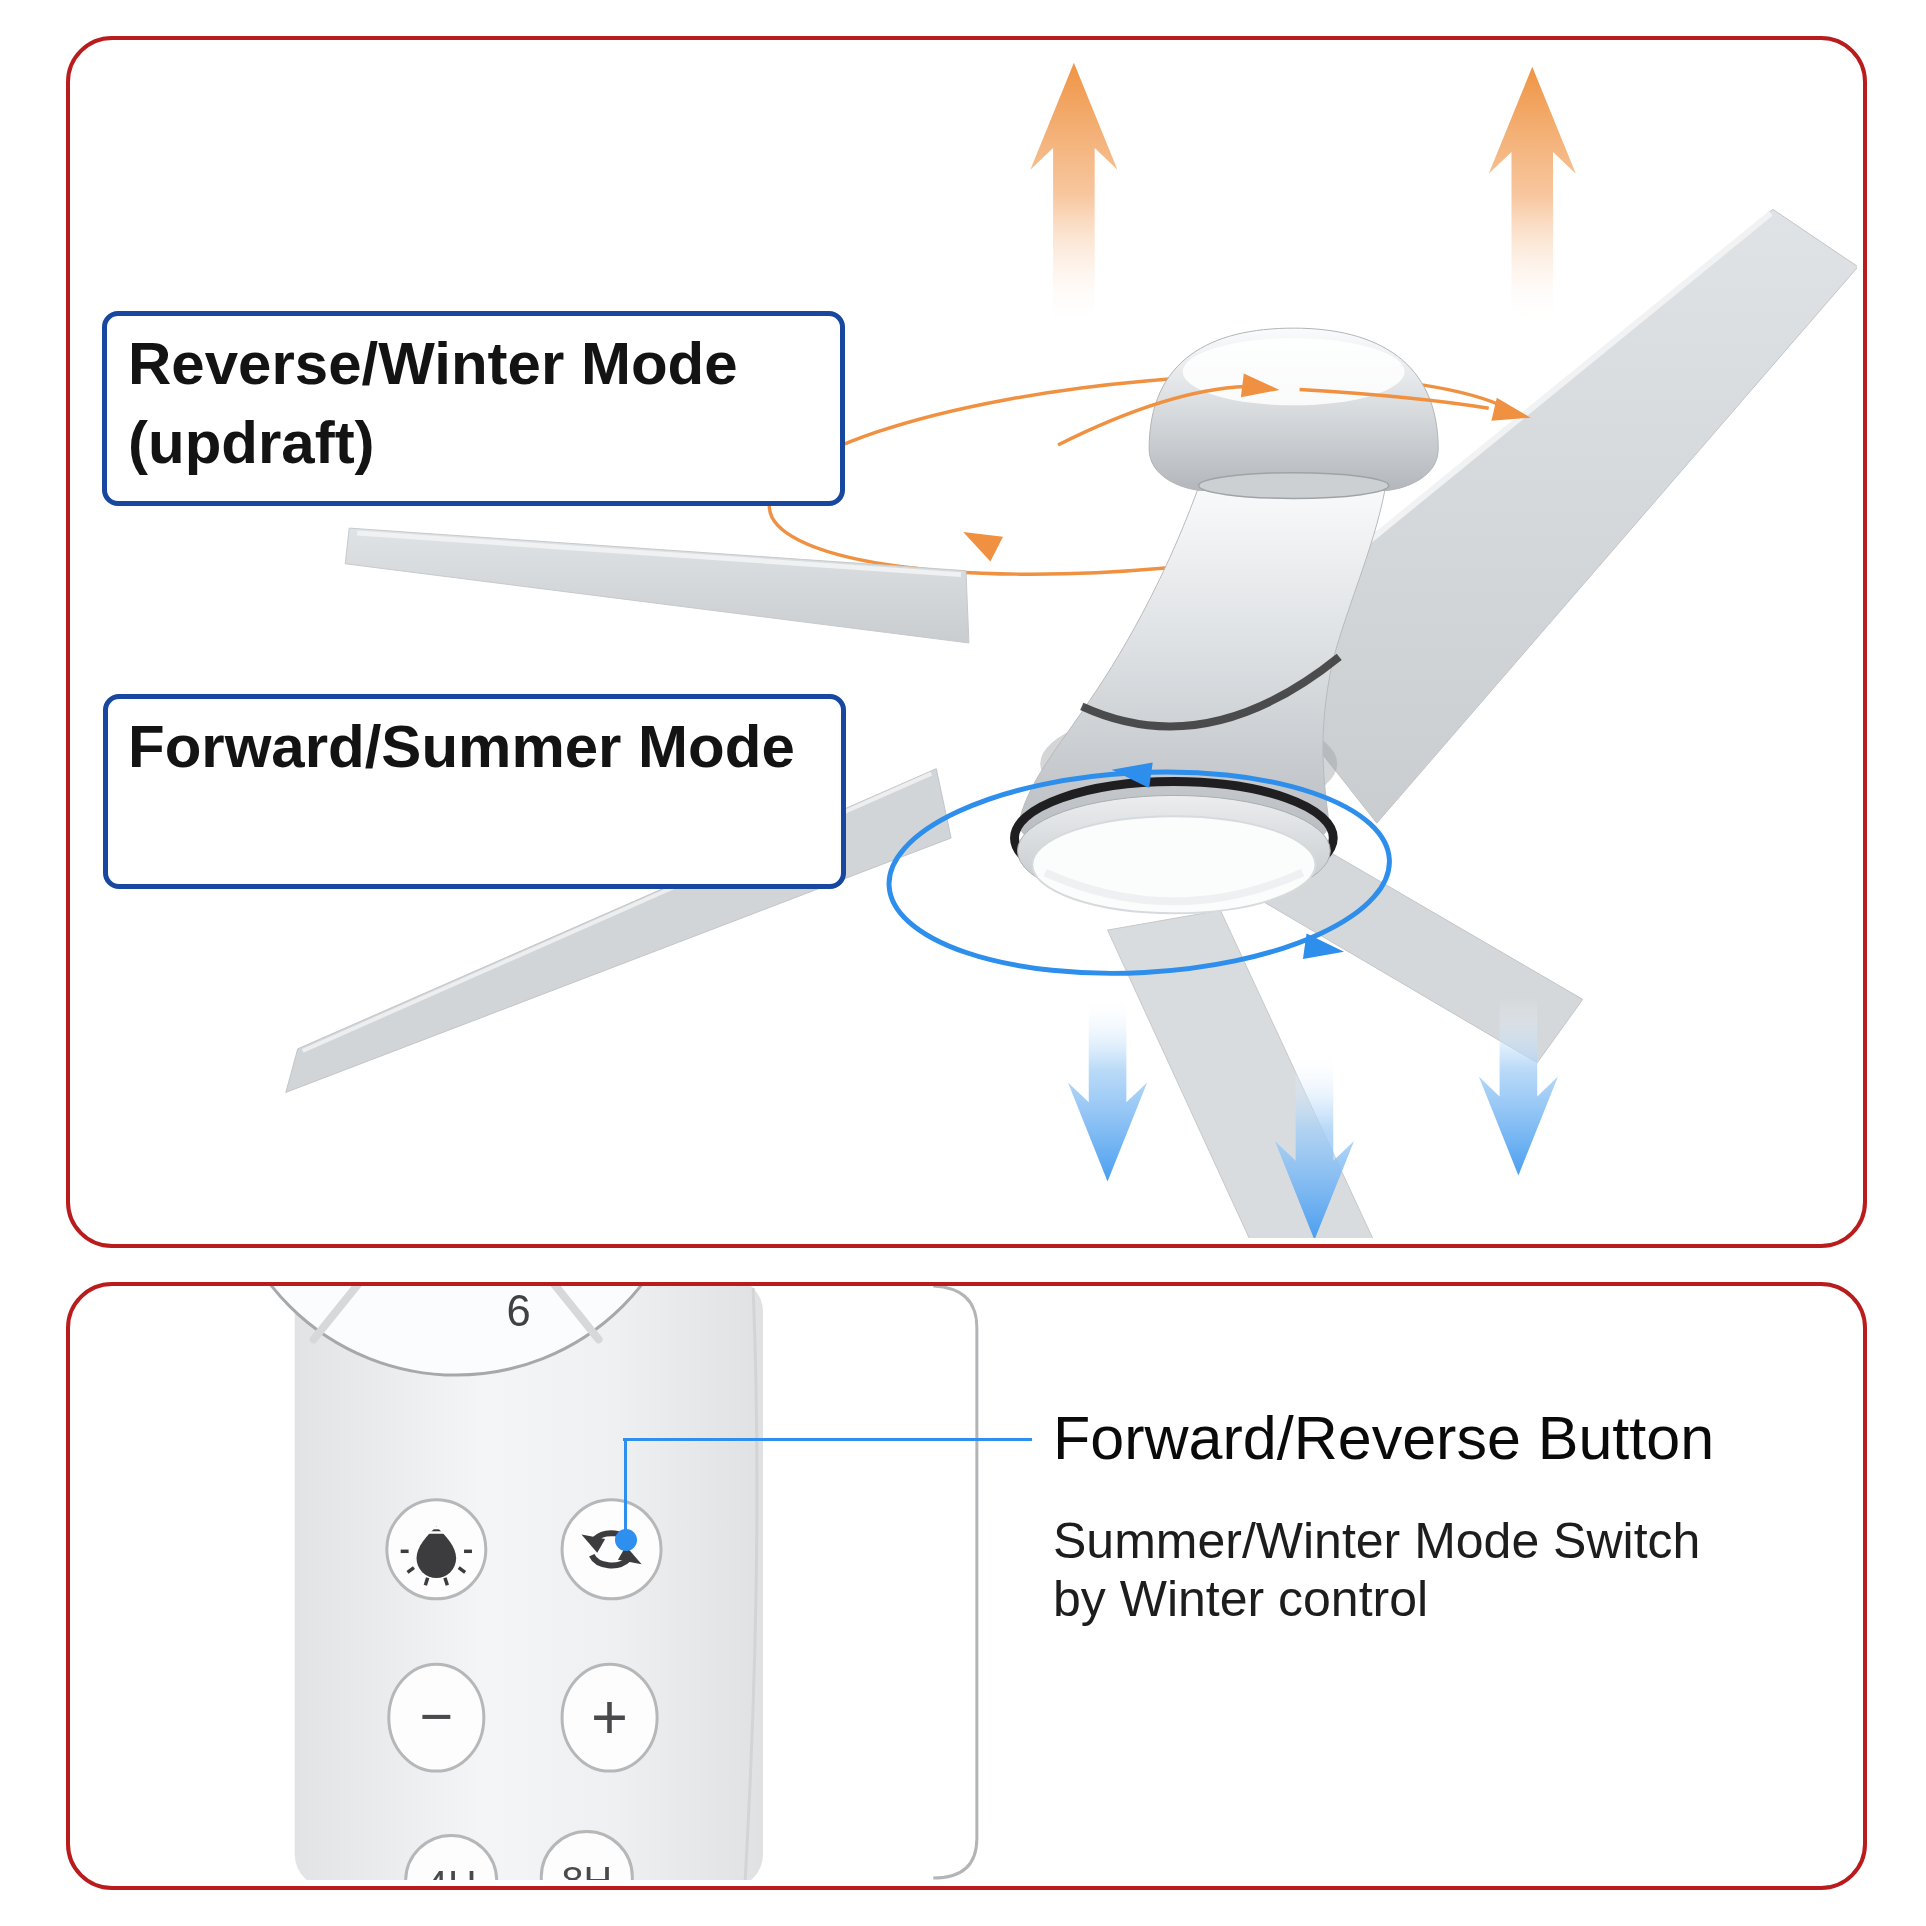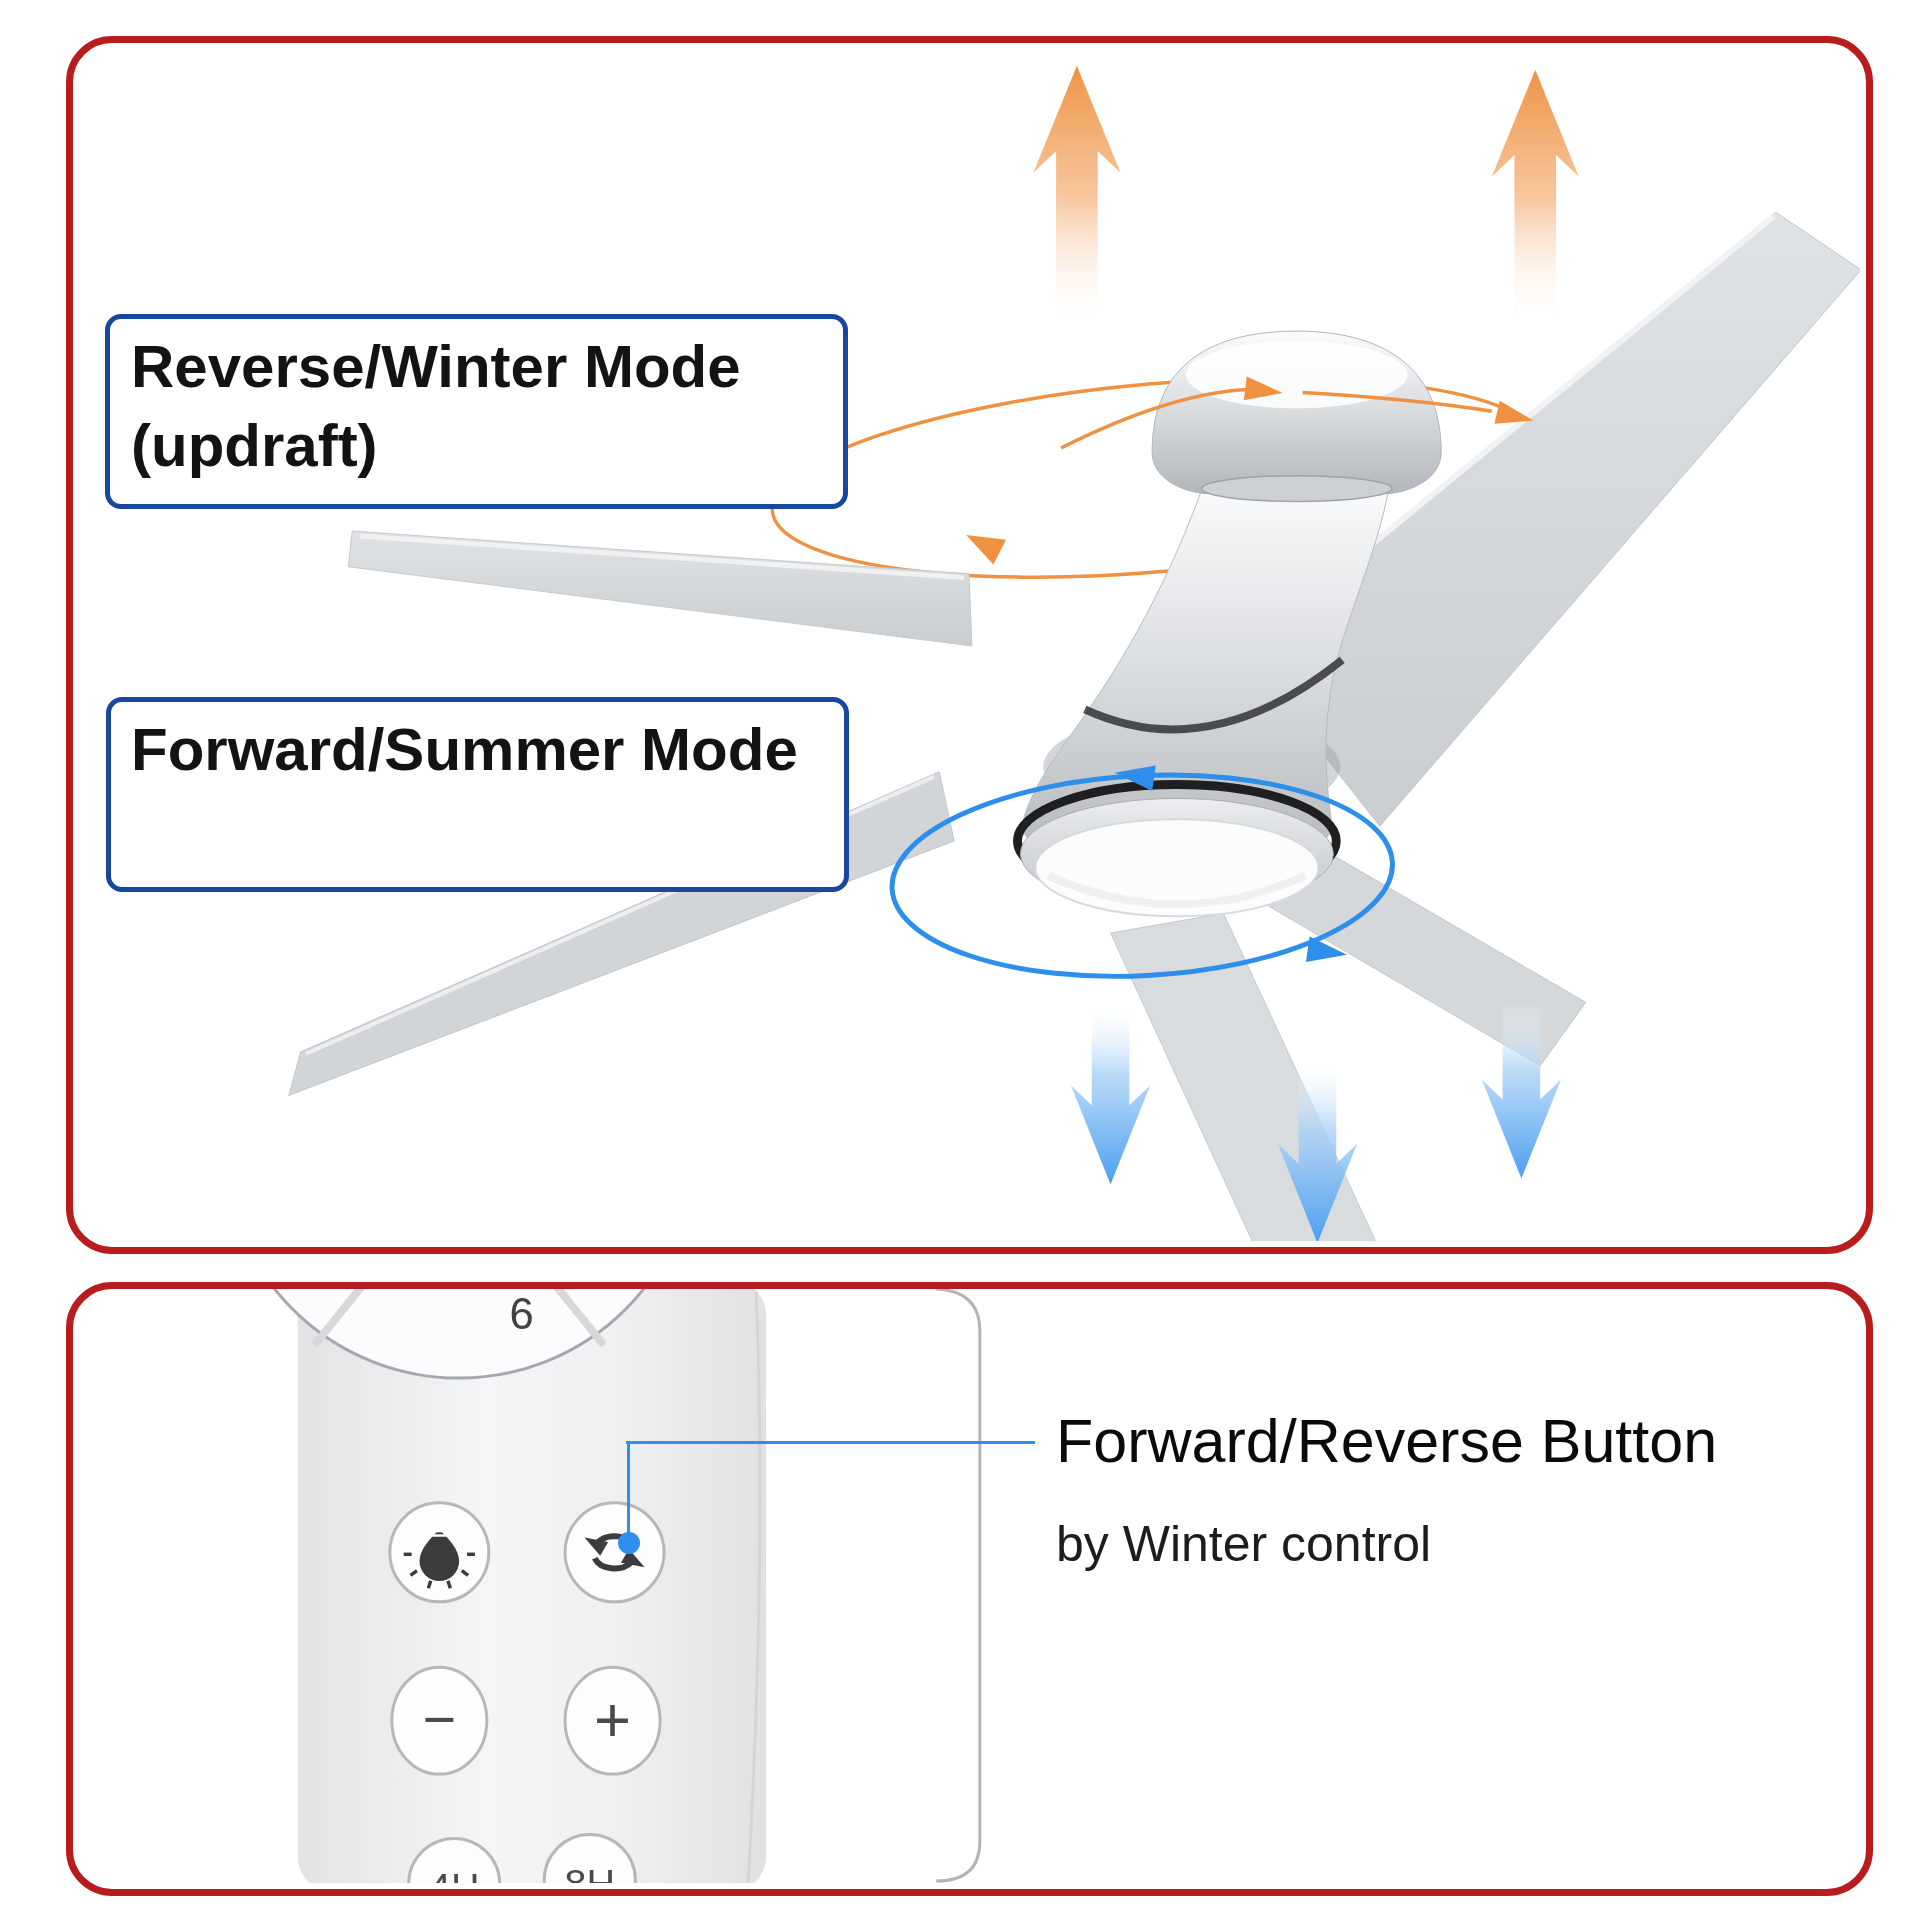--- a/index.html
+++ b/index.html
@@ -1,18 +1,18 @@
 <!DOCTYPE html>
 <html><head>
 <meta charset="utf-8">
 <style>
   html,body{margin:0;padding:0;background:#ffffff;}
   .canvas{position:relative;width:1927px;height:1927px;background:#ffffff;overflow:hidden;
           font-family:"Liberation Sans","DejaVu Sans",sans-serif;}
-  .panel{position:absolute;border:7px solid #b91c1c;border-radius:46px;background:#ffffff;overflow:hidden;}
+  .panel{position:absolute;border:4px solid #b91c1c;border-radius:46px;background:#ffffff;overflow:hidden;}
   .panel.top{left:66px;top:36px;width:1793px;height:1204px;}
   .panel.bottom{left:66px;top:1282px;width:1793px;height:600px;}
   .panel svg{position:absolute;left:0;top:0;display:block;}
   .mode-box{position:absolute;width:743px;height:195px;border:5px solid #17479e;border-radius:16px;
             background:#ffffff;box-sizing:border-box;padding:8px 0 0 21px;z-index:5;}
   .mode-box .ln{font-size:60px;font-weight:bold;color:#131313;line-height:79px;white-space:nowrap;}
   .box-reverse{left:32px;top:271px;}
   .box-forward{left:33px;top:654px;padding-left:20px;}
   .co-title{position:absolute;left:983px;top:117px;font-size:61px;font-weight:normal;color:#0a0a0a;white-space:nowrap;}
   .co-desc{position:absolute;left:983px;top:226px;font-size:50px;color:#1d1d1d;line-height:58px;white-space:nowrap;}
@@ -195,18 +195,19 @@
         <text x="592" y="1912" font-size="40" fill="#47494b" text-anchor="middle">8H</text>
       </g>
     </svg>
 
     <div class="co-hline"></div>
     <div class="co-vline"></div>
     <div class="co-dot"></div>
 
     <div class="co-title">Forward/Reverse Button</div>
     <div class="co-desc">
+      <div>Summer/Winter Mode Switch</div>
       <div>by Winter control</div>
     </div>
   </section>
 
 </div>
 
 
 </body></html>

